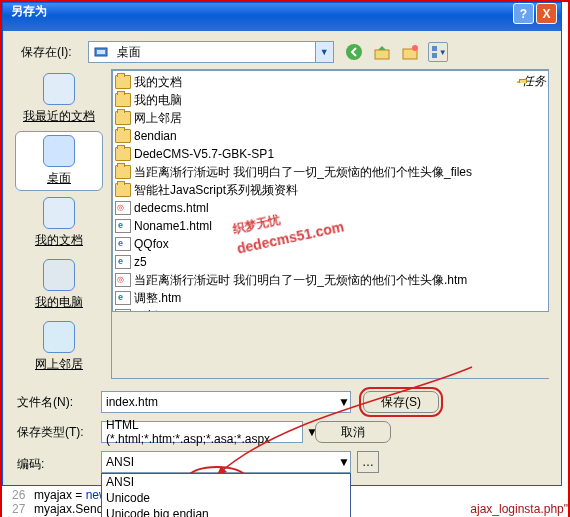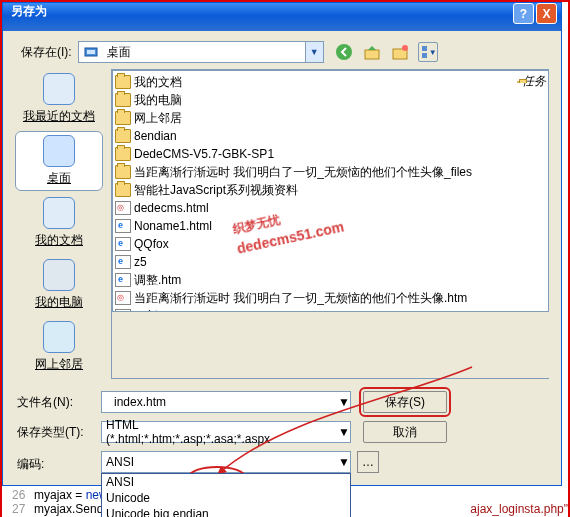--- a/index.html
+++ b/index.html
@@ -6,21 +6,21 @@
 body { margin: 0; padding: 0; background: #fff; width: 570px; height: 517px; overflow: hidden; }
 .wrap { border: 2px solid #d00; }
 .dlg { width: 560px; border: 1px solid #0a5bd8; background: #ece9d8; }
 .titlebar { height: 28px; background: linear-gradient(#3a8df5,#0a5bd8 45%,#2a6fd0); color: #fff; display: flex; align-items: flex-start; padding: 0 4px; }
 .titlebar .t { font-weight: bold; padding-left: 4px; }
 .titlebar .sp { flex: 1; }
 .tbtn { width: 21px; height: 21px; margin-left: 2px; border: 1px solid #fff; border-radius: 3px; display: flex; align-items: center; justify-content: center; font-weight: bold; }
 .tbtn.help { background: #6aa3f0; }
 .tbtn.close { background: #e25a2a; }
 .topbar { display: flex; align-items: center; padding: 10px 18px 6px 18px; }
-.topbar .lbl { margin-right: 6px; }
+.topbar .lbl { margin-right: 16px; }
 .combo { display: inline-flex; align-items: center; border: 1px solid #7f9db9; background: #fff; height: 22px; }
 .combo .ci { width: 16px; height: 16px; margin: 0 4px; }
 .combo .txt { flex: 1; padding: 0 4px; }
 .combo .dd { width: 18px; height: 20px; background: #dbeafe; border-left: 1px solid #7f9db9; display:flex;align-items:center;justify-content:center;color:#1a4f9c;font-size:9px;}
 .icn { width: 20px; height: 20px; display:inline-flex;align-items:center;justify-content:center; }
 .main { display: flex; padding: 0 12px 8px 12px; }
 .sidebar { width: 88px; }
 .sitem { width: 88px; height: 60px; display:flex;flex-direction:column;align-items:center;justify-content:center; border:1px solid transparent; border-radius:6px; margin-bottom:2px;text-decoration:underline;}
 .sitem.sel { border-color:#7f9db9; background:#fff; }
 .sitem .sicon { width:32px; height:32px; border-radius:6px; background:#cfe4ff; border:1px solid #5a8cd0; margin-bottom:3px; position:relative;}
@@ -34,22 +34,22 @@
 .folder { background:#f7d77a; border:1px solid #b38a1c; border-radius:1px; position:relative; }
 .folder::before{content:"";position:absolute;top:-3px;left:1px;width:6px;height:3px;background:#f7d77a;border:1px solid #b38a1c;border-bottom:none;border-radius:1px 1px 0 0;}
 .fht { width:14px;height:14px;border:1px solid #888;background:#fff;position:relative;}
 .fht::after{position:absolute;top:0;left:2px;font-size:9px;}
 .fht.e::after{content:"e";color:#1a73e8;font-weight:bold;}
 .fht.c::after{content:"◎";color:#d33;font-size:8px;top:1px;left:1px;}
 .tbar-icons { display:flex; gap:8px; margin-left:10px; align-items:center;}
 .formrow { display:flex; align-items:center; padding:4px 14px; }
 .formrow .flbl { width:84px; }
 .input { width:250px; height:22px; border:1px solid #7f9db9; background:#fff; display:flex;align-items:center; }
-.input input{border:none;outline:none;width:100%;padding:0 12px;font-size:12px;}
-.btn { width:84px; height:22px; border:1px solid #888; background:#ece9d8; border-radius:2px; margin-left:12px;}
+.input input{border:none;outline:none;width:100%;padding:0 4px;font-size:12px;}
+.btn { width:76px; height:22px; border:1px solid #888; background:#ece9d8; border-radius:7px; margin-left:12px;}
 .btn.save{outline:2px solid #d02020;outline-offset:2px;}
 .encrow .input{width:250px;}
 .sqbtn{width:22px;height:22px;border:1px solid #888;background:#ece9d8;margin-left:6px;display:inline-flex;align-items:center;justify-content:center;}
 .drop { position:relative; border:1px solid #3b5998; background:#fff; width:250px; }
 .drop .opt { padding:1px 4px; }
 .code { padding:2px 0 0 10px; font-family:Consolas,monospace; background:#fff;}
 .code .ln{display:flex;}
 .code .num{width:22px;color:#999;text-align:right;padding-right:12px;}
 .code .kw{color:#0033b3;}
 .code .str{color:#a31515;}
@@ -182,46 +182,46 @@
             </div>
             <div class="frow">
               <span class="fi fht e"></span>
               <span>QQfox</span>
             </div>
             <div class="frow">
               <span class="fi fht e"></span>
               <span>z5</span>
             </div>
             <div class="frow">
-              <span class="fi fht e"></span>
-              <span>调整.htm</span>
-            </div>
-            <div class="frow">
               <span class="fi fht c"></span>
               <span>当距离渐行渐远时 我们明白了一切_无烦恼的他们个性头像.htm</span>
+            </div>
+            <div class="frow">
+              <span class="fi fht e"></span>
+              <span>调整.htm</span>
             </div>
             <div class="frow">
               <span class="fi fht e"></span>
               <span>更新.htm</span>
             </div>
           </div>
     </div>
   </div>
 
   <div class="formrow">
     <span class="flbl">文件名(N):</span>
     <div class="input" style="width:250px;position:relative;">
       <input value="index.htm" style="">
       <span class="dd">▼</span>
     </div>
     <button class="btn save">保存(S)</button>
   </div>
   <div class="formrow">
     <span class="flbl">保存类型(T):</span>
-    <div class="input" style="width:250px;gap:32px;">
+    <div class="input" style="width:202px;gap:32px;">
       <span style="flex:1;padding:0 4px;">HTML (*.html;*.htm;*.asp;*.asa;*.aspx</span>
       <span class="dd">▼</span>
     </div>
     <button class="btn">取消</button>
   </div>
   <div class="formrow encrow" style="padding-bottom:12px;position:relative;align-items:flex-end;">
     <span class="flbl">编码:</span>
     <div style="position:relative;">
       <div class="input">
         <span style="flex:1;padding:0 4px;">ANSI</span>

